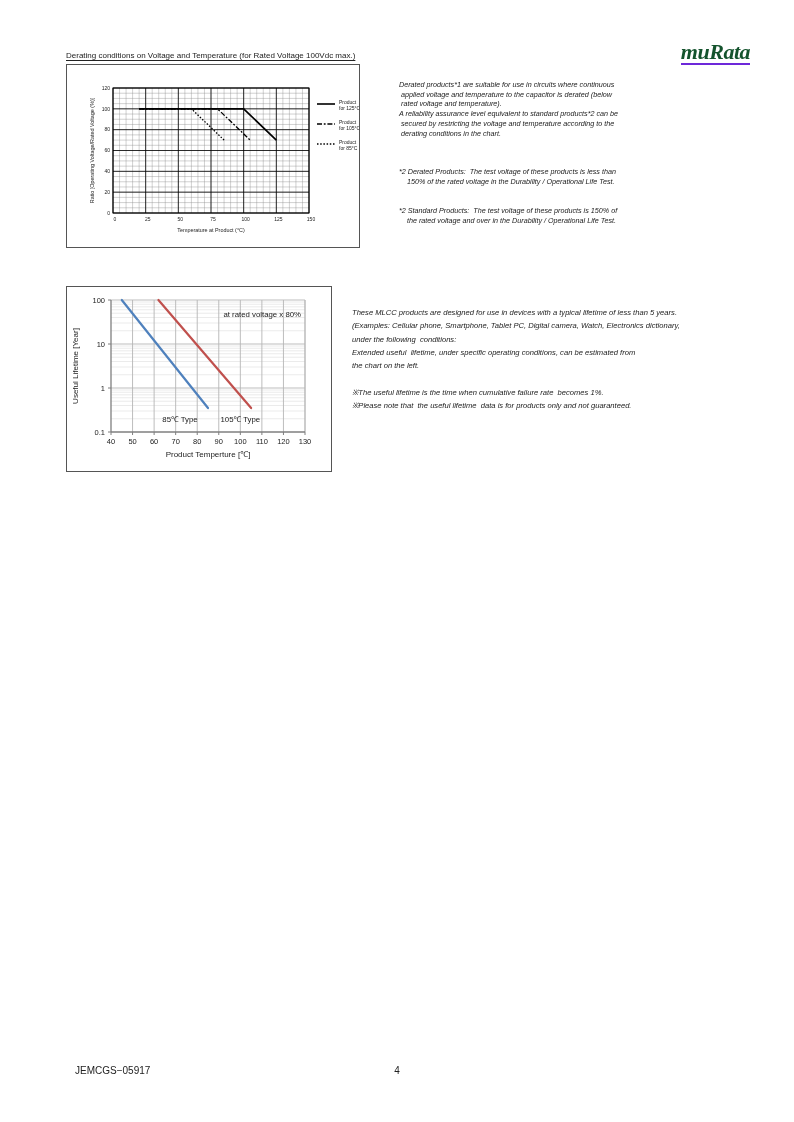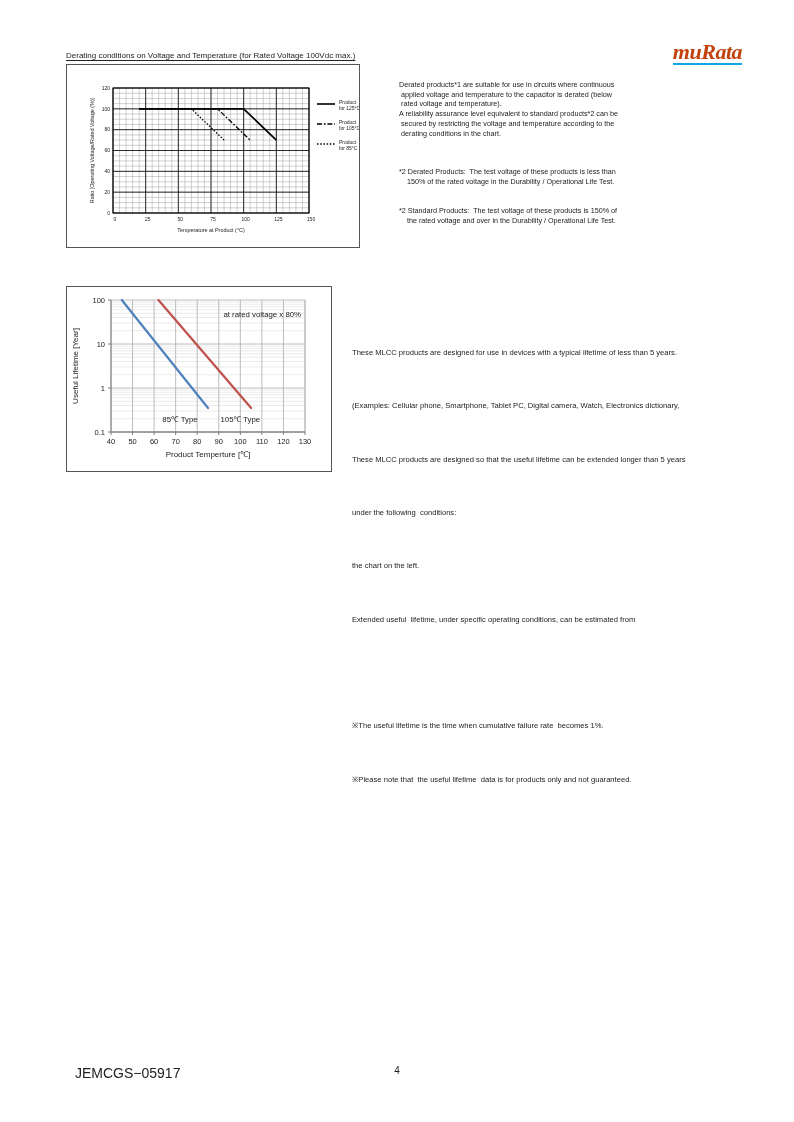--- a/index.html
+++ b/index.html
@@ -1,41 +1,41 @@
 <!DOCTYPE html>
 <html><head>
 <meta charset="utf-8">
 <style>
   html,body{margin:0;padding:0;background:#e8e8e8;}
   .page{
     position:relative;width:794px;height:1122px;margin:0 auto;background:#ffffff;
     font-family:"Liberation Sans", sans-serif;color:#1a1a1a;overflow:hidden;
   }
   .logo{
-    position:absolute;top:40px;right:52px;
+    position:absolute;top:40px;right:44px;
     font-family:"Liberation Serif", serif;font-style:italic;font-weight:bold;
-    font-size:22px;letter-spacing:-0.5px;color:#c2410c;
-    border-bottom:2px solid #0ea5e9;padding-bottom:0px;line-height:1.05;
+    font-size:22px;letter-spacing:-0.5px;color:#14532d;
+    border-bottom:2px solid #6d28d9;padding-bottom:0px;line-height:1.05;
   }
   .sec-title{
     position:absolute;left:66px;font-size:8px;color:#222;
     text-decoration:underline;text-underline-offset:2px;white-space:pre;
   }
   #title1{top:51px;}
   #title2{top:284px;padding-left:32px;}
   .chart-box{position:absolute;left:66px;background:#fff;border:1px solid #555;}
   #box1{top:64px;width:292px;height:182px;}
   #box2{top:286px;width:264px;height:184px;}
   .chart-box svg{display:block;}
-  .textblock{position:absolute;color:#222;}
+  .textblock{position:absolute;color:#222;font-style:italic;}
   #text1{left:399px;top:80px;width:320px;font-size:7.2px;}
   #text1 .tline{line-height:9.7px;min-height:9.7px;white-space:pre;}
   #text2{left:352px;top:306px;width:436px;font-size:7.6px;}
-  #text2 .tline{line-height:13.35px;min-height:13.35px;white-space:pre;margin-top:40px;}
-  .footer-doc{position:absolute;left:75px;top:1065px;font-size:14px;color:#222;text-align:right;}
+  #text2 .tline{line-height:13.35px;min-height:13.35px;white-space:pre;}
+  .footer-doc{position:absolute;left:75px;top:1065px;font-size:10px;color:#222;text-align:right;}
   .footer-page{position:absolute;left:0;top:1065px;width:794px;text-align:center;font-size:10px;color:#222;}
 </style>
 </head>
 <body>
 
 <div class="page">
 
   <div class="logo">muRata</div>
 
   <div class="sec-title" id="title1">Derating conditions on Voltage and Temperature (for Rated Voltage 100Vdc max.)</div>
@@ -235,24 +235,23 @@
         <text x="173.33333333333334" y="134.86024745935595" font-size="7.8" fill="#222" text-anchor="middle">105℃ Type</text>
         <text x="234" y="30" font-size="7.8" fill="#222" text-anchor="end">at rated voltage x 80%</text>
         <text x="141" y="170" font-size="8" fill="#222" text-anchor="middle">Product Temperture [℃]</text>
         <text transform="translate(11,79) rotate(-90)" font-size="8" fill="#222" text-anchor="middle">Useful Lifetime [Year]</text>
       </svg>
   </div>
 
   <div class="textblock" id="text2">
       <div class="tline">These MLCC products are designed for use in devices with a typical lifetime of less than 5 years.</div>
       <div class="tline">(Examples: Cellular phone, Smartphone, Tablet PC, Digital camera, Watch, Electronics dictionary,</div>
-      <div class="tline">These MLCC products are designed so that the useful lifetime can be extended longer than 5 years</div>
       <div class="tline">under the following  conditions:</div>
+      <div class="tline">Extended useful  lifetime, under specific operating conditions, can be estimated from</div>
       <div class="tline">the chart on the left.</div>
-      <div class="tline">Extended useful  lifetime, under specific operating conditions, can be estimated from</div>
       <div class="tline"></div>
       <div class="tline">※The useful lifetime is the time when cumulative failure rate  becomes 1%.</div>
       <div class="tline">※Please note that  the useful lifetime  data is for products only and not guaranteed.</div>
     </div>
 
   <div class="footer-doc">JEMCGS−05917</div>
   <div class="footer-page">4</div>
 
 </div>
 

